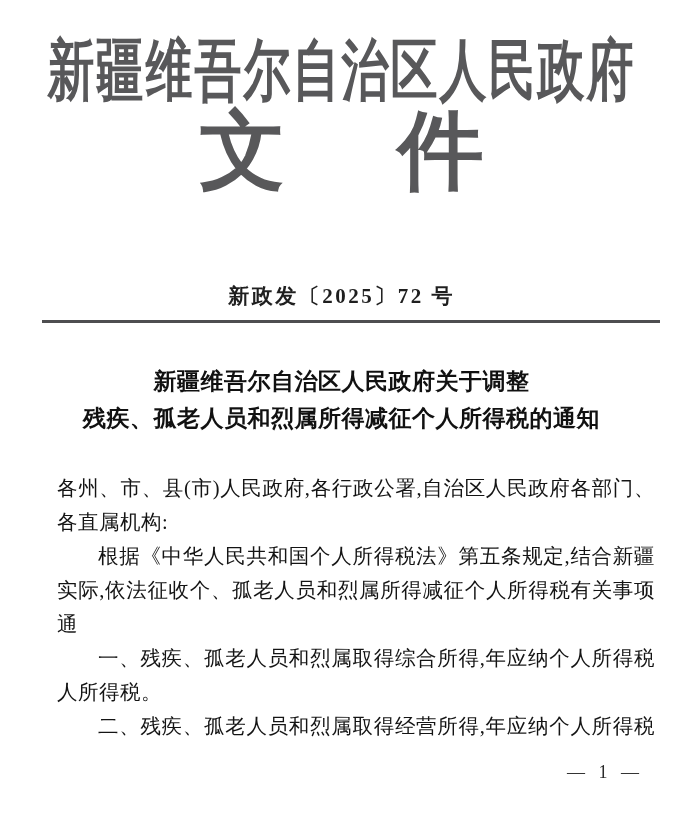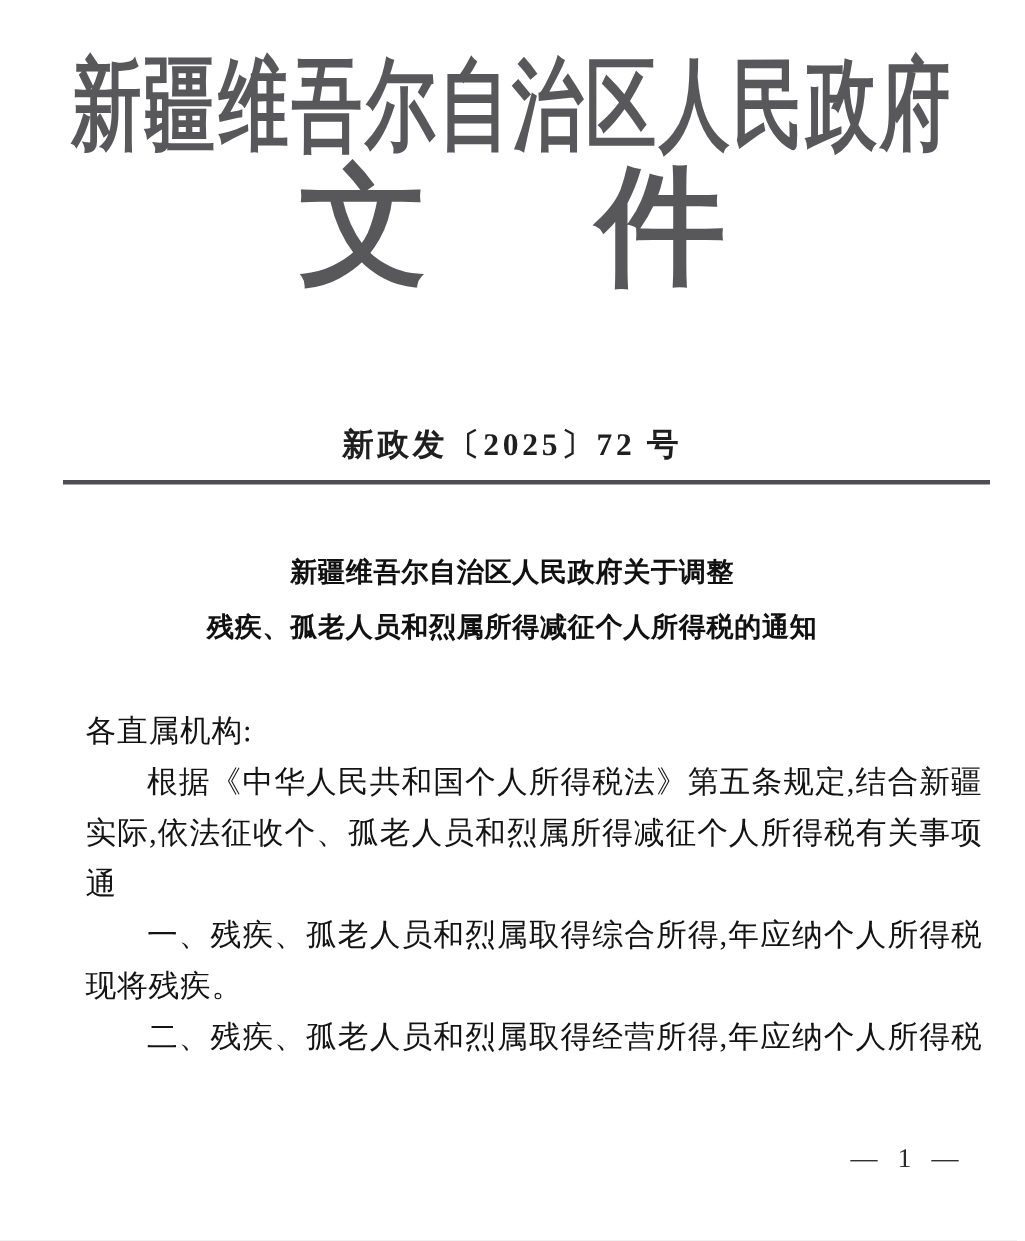--- a/index.html
+++ b/index.html
@@ -66,21 +66,21 @@
     height: 3px;
     background: #4e4e50;
   }
   
   .title {
     position: absolute;
     top: 363px;
     left: 10px;
     right: 10px;
     text-align: center;
-    font-size: 18px;
+    font-size: 23px;
     font-weight: bold;
     color: #111111;
     line-height: 37px;
     letter-spacing: 0.5px;
     white-space: nowrap;
   }
   
   .body-text {
     position: absolute;
     top: 471px;
@@ -123,23 +123,24 @@
   <div class="doc-number">新政发〔2025〕72 号</div>
 
   <div class="rule"></div>
 
   <div class="title">
     <div>新疆维吾尔自治区人民政府关于调整</div>
     <div>残疾、孤老人员和烈属所得减征个人所得税的通知</div>
   </div>
 
   <div class="body-text">
+    <div class="line j">各州、市、县(市)人民政府,各行政公署,自治区人民政府各部门、</div>
     <div class="line">各直属机构:</div>
     <div class="line j indent">根据《中华人民共和国个人所得税法》第五条规定,结合新疆</div>
     <div class="line j">实际,依法征收个、孤老人员和烈属所得减征个人所得税有关事项通</div>
     <div class="line j indent">一、残疾、孤老人员和烈属取得综合所得,年应纳个人所得税</div>
-    <div class="line">现将残疾。</div>
+    <div class="line">人所得税。</div>
     <div class="line j indent">二、残疾、孤老人员和烈属取得经营所得,年应纳个人所得税</div>
   </div>
 
   <div class="page-number">— 1 —</div>
 
 </div>
 
 </body></html>

